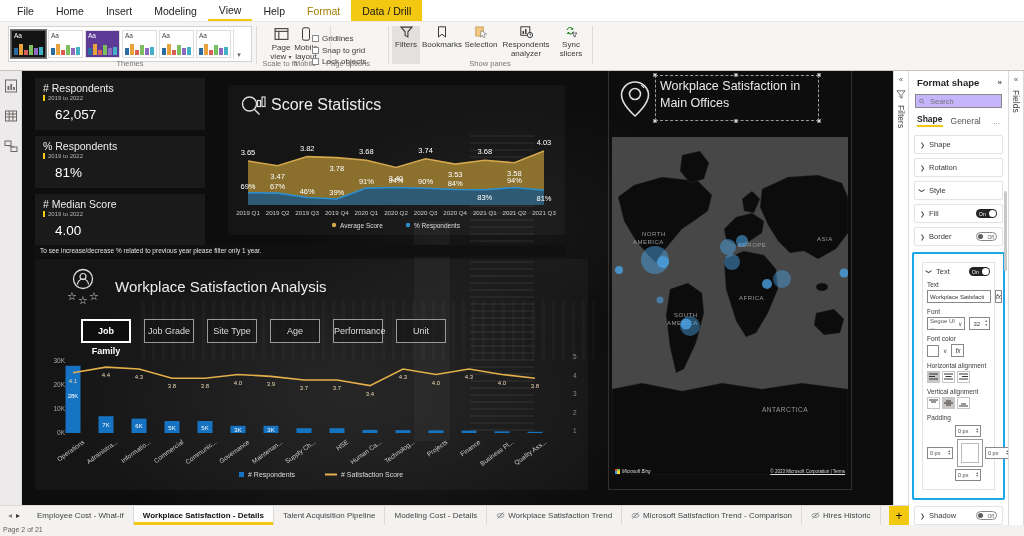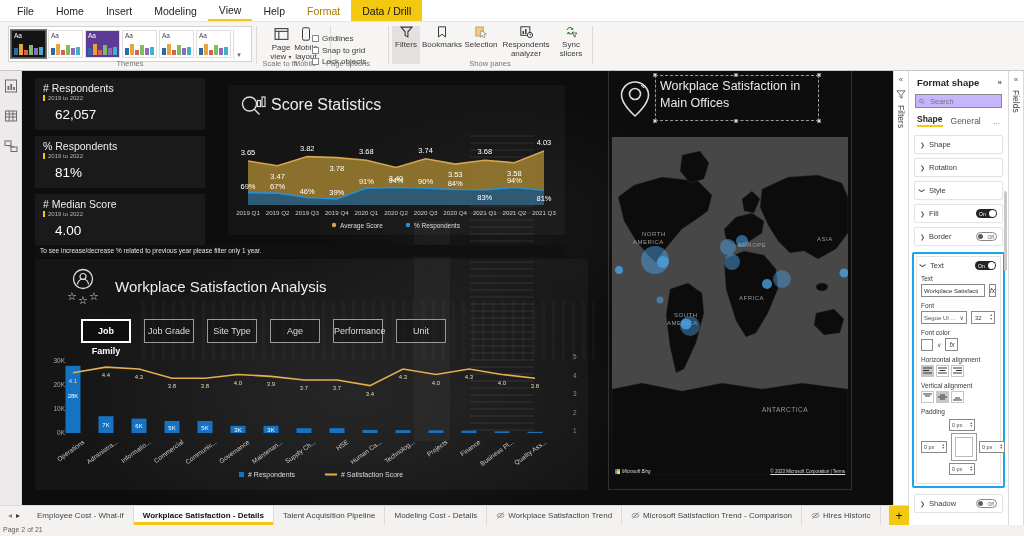--- a/index.html
+++ b/index.html
@@ -122,21 +122,21 @@
   .fp-row .sp{margin-left:auto;}
   .chev{font-size:6px;color:#555;display:inline-block;}
   .chev.open{transform:rotate(90deg);}
   .tog{position:relative;display:inline-block;width:21px;height:9px;border-radius:5px;}
   .tog.on{background:#252423;}
   .tog.on i{position:absolute;left:3px;top:1.5px;font-size:5px;color:#fff;font-style:normal;}
   .tog.on::after{content:"";position:absolute;right:1px;top:1px;width:7px;height:7px;border-radius:50%;background:#fff;}
   .tog.off{border:1px solid #8a8886;background:#fff;}
   .tog.off i{position:absolute;right:2px;top:1px;font-size:5px;color:#605e5c;font-style:normal;}
   .tog.off::after{content:"";position:absolute;left:1px;top:1px;width:5px;height:5px;border-radius:50%;background:#605e5c;}
-  .blue-box{margin:6px 3px;border:2.5px solid #1BA6E8;border-radius:2px;padding:2px;}
+  .blue-box{margin:6px 3px;border:2.5px solid #1BA6E8;border-radius:2px;padding:8px;}
   .txt-card{border:1px solid #e6e4e2;padding:4px 4px 6px;font-size:6.5px;color:#3b3a39;}
   .lab{margin:5px 0 2px;}
   .inp{height:13px;border:1px solid #8a8886;display:flex;align-items:center;padding:0 2px;font-size:6px;color:#333;background:#fff;overflow:hidden;white-space:nowrap;}
   .fxbtn{width:13px;height:13px;border:1px solid #8a8886;font-size:6.5px;font-style:italic;display:flex;align-items:center;justify-content:center;background:#fff;}
   .selbox{width:46px;height:13px;border:1px solid #8a8886;display:flex;align-items:center;justify-content:space-between;padding:0 2px;font-size:6px;color:#555;background:#fff;}
   .numbox{width:24px;height:13px;border:1px solid #8a8886;display:flex;align-items:center;justify-content:space-between;padding:0 1px 0 3px;font-size:6px;background:#fff;}
   .spin{display:flex;flex-direction:column;font-size:3.5px;line-height:3.5px;color:#666;}
   .swatch{width:12px;height:12px;border:1px solid #8a8886;background:#fff;}
   .al-row{display:flex;gap:2px;margin-top:2px;}
   .al-btn{width:13px;height:12px;border:1px solid #c8c6c4;background:#fff;display:flex;align-items:center;justify-content:center;padding:0;}

